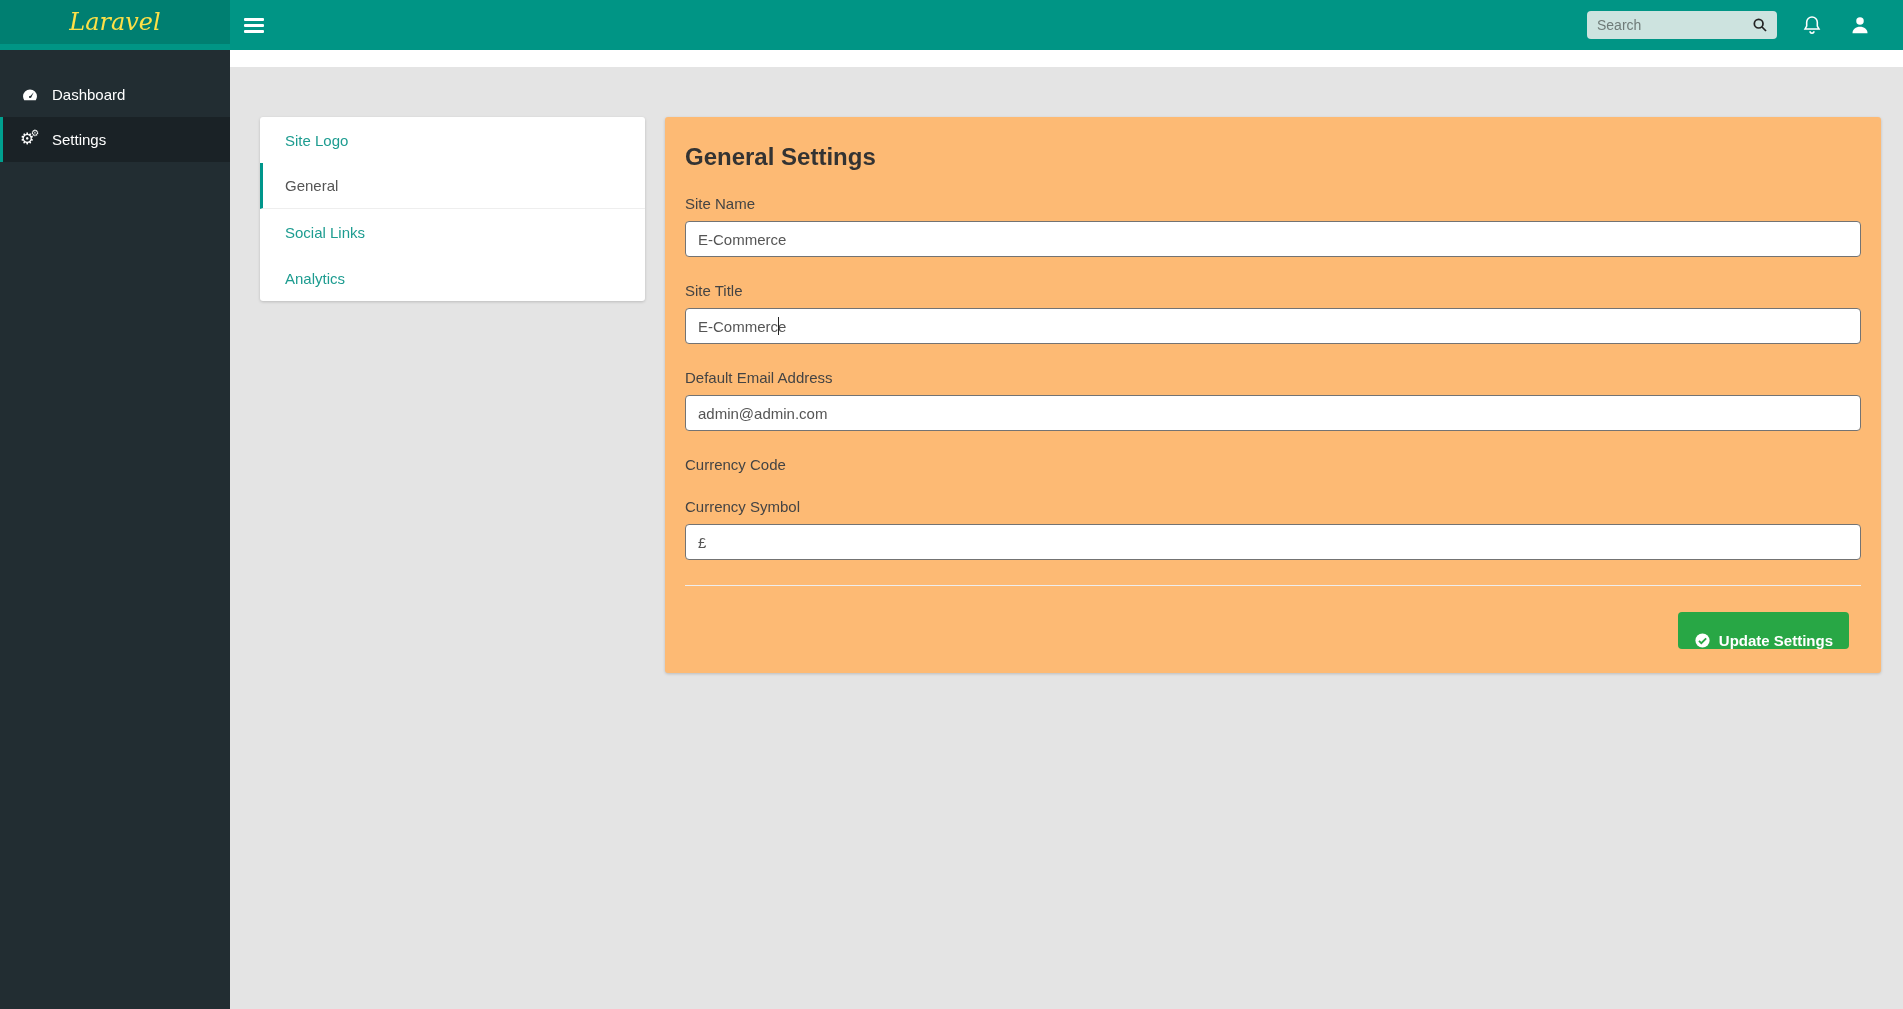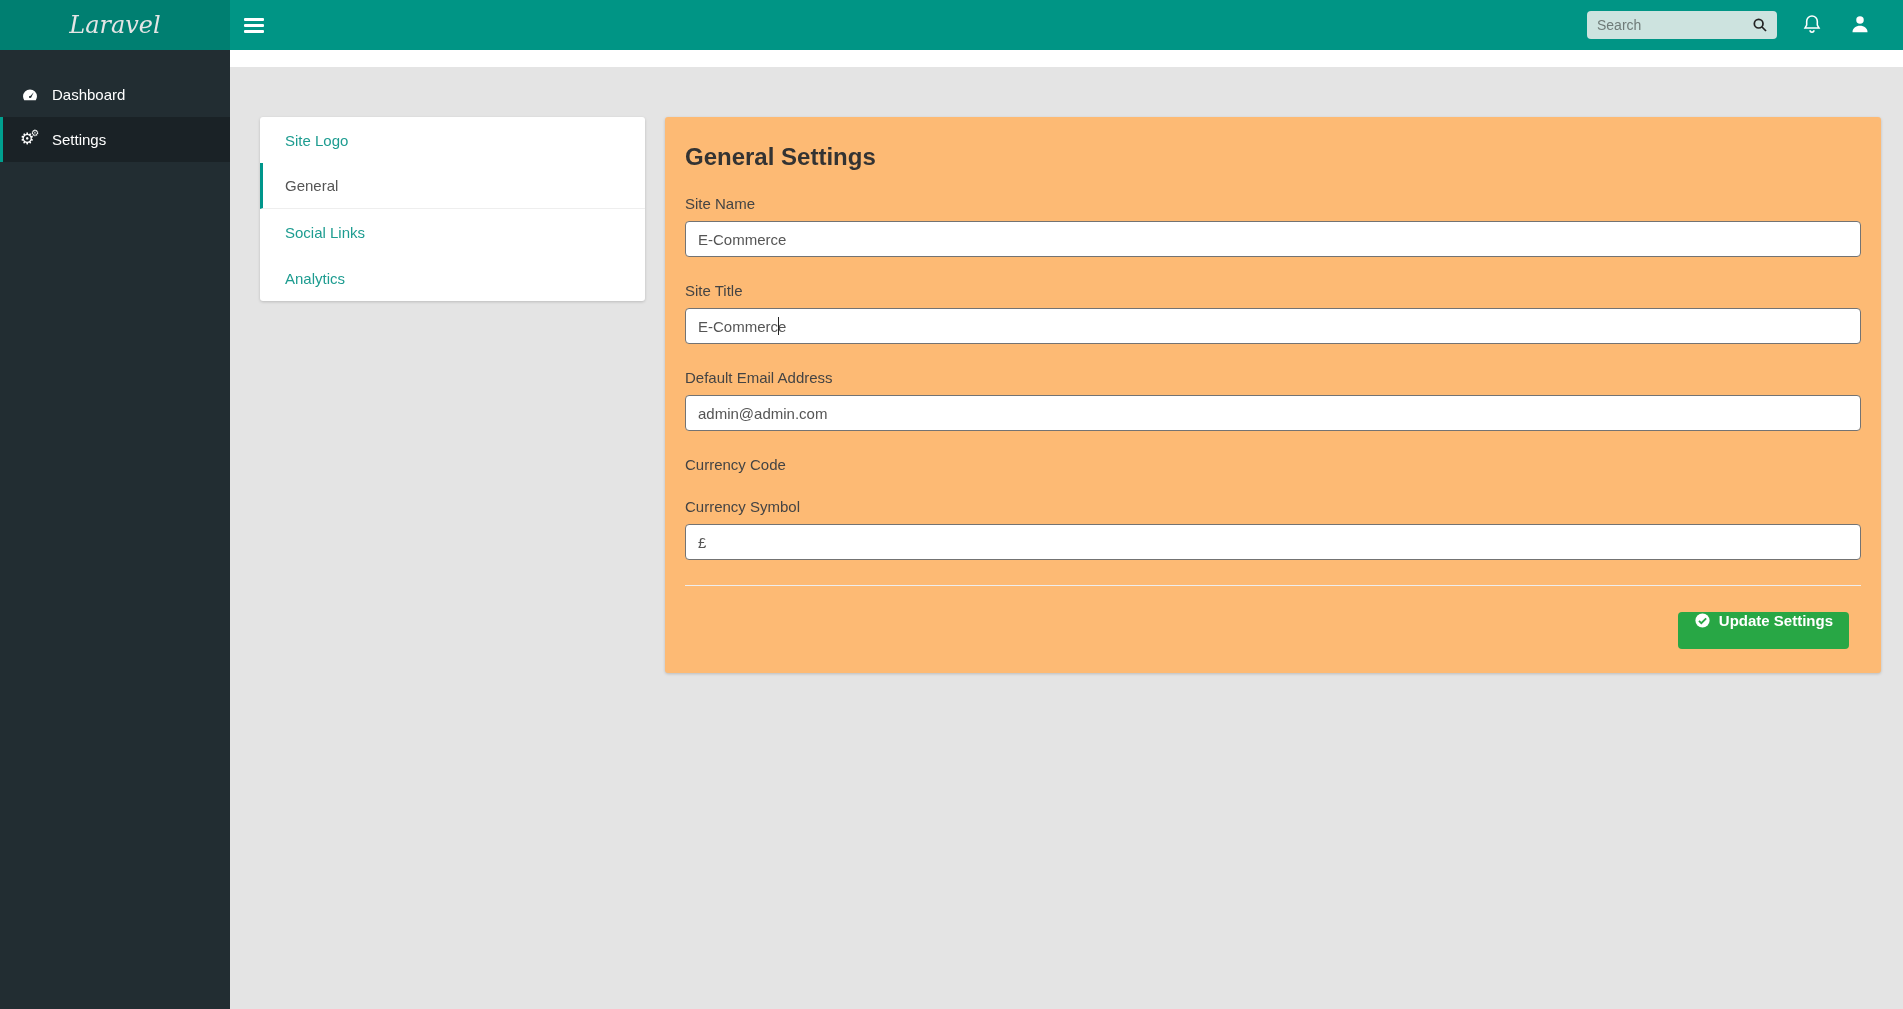--- a/index.html
+++ b/index.html
@@ -2,28 +2,28 @@
 <html><head>
 <meta charset="utf-8">
 <style>
   * { margin:0; padding:0; box-sizing:border-box; }
   html,body { width:1903px; height:1009px; overflow:hidden;
     font-family:"Liberation Sans", sans-serif; background:#e4e4e4; }
 
   
   .navbar { position:fixed; top:0; left:0; width:1903px; height:50px;
     display:flex; background:#009585; z-index:20; }
-  .logo { width:230px; height:50px; background:#007f71; color:#e5e5e5;
+  .logo { width:230px; height:44px; background:#007f71; color:#fde047;
     display:flex; align-items:center; justify-content:center;
     font-family:"DejaVu Serif", serif; font-style:italic; font-size:24px; }
   .navbar-main { flex:1; display:flex; align-items:center; justify-content:space-between; }
   .hamburger { width:48px; height:50px; display:flex; flex-direction:column;
     justify-content:center; align-items:center; gap:3px; cursor:pointer; }
   .hamburger span { display:block; width:20px; height:3px; background:#fff; border-radius:1px; }
-  .navbar-right { display:flex; align-items:flex-start; gap:22px; padding-right:30px; }
+  .navbar-right { display:flex; align-items:center; gap:22px; padding-right:30px; }
   .search-box { position:relative; width:190px; height:28px; }
   .search-box input { width:190px; height:28px; border:none; border-radius:4px;
     background:#cde3df; padding:0 32px 0 10px; font-size:14px; color:#333; outline:none; }
   .search-box input::placeholder { color:#6f7b78; }
   .search-btn { position:absolute; right:4px; top:2px; width:26px; height:24px;
     background:transparent; border:none; cursor:pointer; display:flex; align-items:center; justify-content:center; }
   .nav-icon { width:26px; height:26px; display:flex; align-items:center; justify-content:center; cursor:pointer; }
 
   
   .sidebar { position:fixed; top:50px; left:0; width:230px; height:959px;
@@ -62,21 +62,21 @@
     box-shadow:0 1px 3px rgba(0,0,0,.18); padding:20px 20px 20px; }
   .card-heading { font-size:24px; font-weight:bold; color:#333; margin:6px 0 24px; }
   .form-group { margin-bottom:25px; }
   .form-group label { display:block; font-size:15px; color:#444; margin-bottom:9px; }
   .input-wrap { position:relative; }
   .form-control { width:100%; height:36px; border:1px solid #737373; border-radius:4px;
     padding:0 12px; font-size:15px; color:#555; background:#fff; outline:none; }
   .caret-bar { position:absolute; left:93px; top:9px; width:1px; height:18px; background:#222; }
   .divider { border:0; border-top:1px solid #eee; margin:24px 0 26px; }
   .button-row { display:flex; justify-content:flex-end; padding-right:12px; padding-bottom:4px; }
-  .btn-success { display:inline-flex; align-items:flex-start; gap:8px; background:#28a745;
+  .btn-success { display:inline-flex; align-items:flex-end; gap:8px; background:#28a745;
     border:none; border-radius:4px; color:#fff; font-weight:bold; font-size:15px;
     font-family:"Liberation Sans", sans-serif; padding:0 16px; height:37px; cursor:pointer; }
 </style>
 </head>
 <body>
 
 <div class="navbar">
   <div class="logo">Laravel</div>
   <div class="navbar-main">
     <div class="hamburger">

